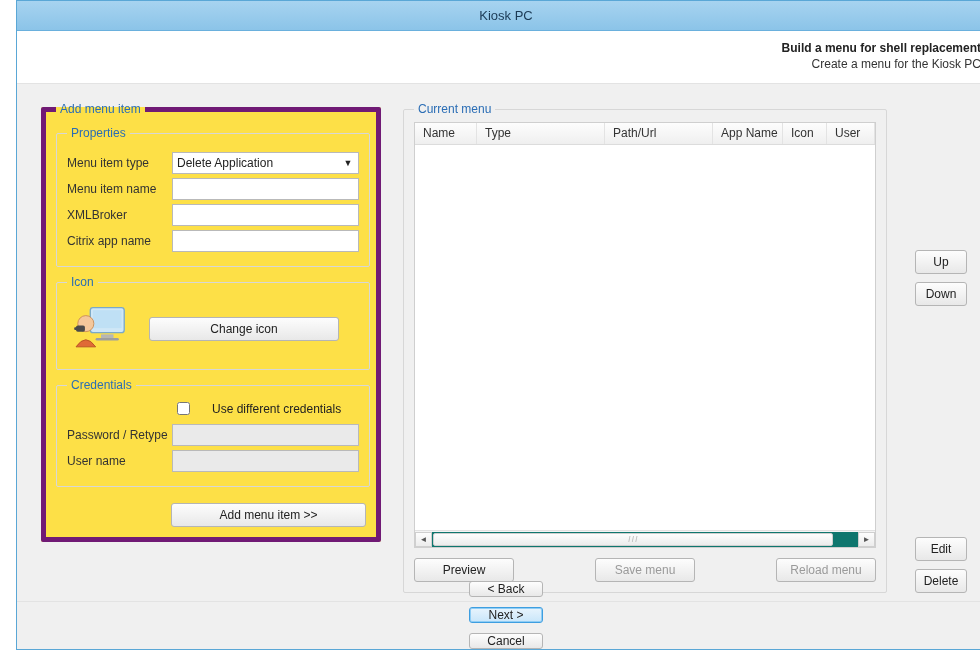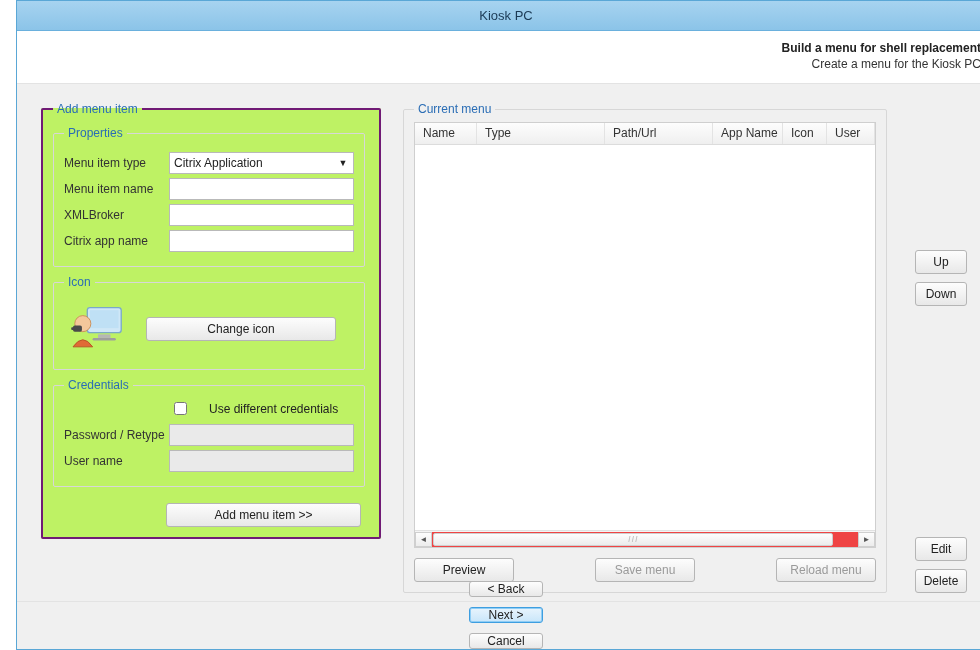--- a/index.html
+++ b/index.html
@@ -38,25 +38,25 @@
     padding: 18px 24px 8px 24px;
     background: #f0f0f0;
     display: flex;
     gap: 22px;
   }
   
   .leftcol { width: 340px; display: flex; flex-direction: column; }
   .rightcol { flex: 1; display: flex; gap: 28px; }
 
   fieldset.group {
-    border: 2px solid #701a75;
+    border: 5px solid #701a75;
     border-radius: 2px;
     margin: 0 0 6px 0;
-    padding: 6px 14px 10px 10px;
-    background: #bef264;
+    padding: 6px 6px 10px 10px;
+    background: #fde047;
   }
   fieldset.group > legend {
     color: #2a6db5;
     padding: 0 4px;
     font-size: 12px;
   }
   fieldset.inner {
     border: 1px solid #d7d7d7;
     border-radius: 2px;
     margin: 4px 0 8px 0;
@@ -172,21 +172,21 @@
     background: #f4f4f4;
     display:flex; align-items:center;
   }
   .hscroll .arrow-btn {
     width: 17px; height: 15px;
     border: 1px solid #cfcfcf;
     background: linear-gradient(#fdfdfd,#ececec);
     display:flex;align-items:center;justify-content:center;
     font-size: 8px; color:#555;
   }
-  .hscroll .track { flex:1; position:relative; height:15px; background:#ef4444;font-style:italic; }
+  .hscroll .track { flex:1; position:relative; height:15px; background:#0f766e;font-style:italic; }
   .hscroll .thumb {
     position:absolute; left:0; top:0; height:13px; width:94%;
     margin:1px; border:1px solid #cfcfcf;
     background: linear-gradient(#fdfdfd,#ececec);
     border-radius:2px;
     display:flex;align-items:center;justify-content:center;
     color:#bdbdbd; font-size:9px; letter-spacing:1px;
   }
   .right-actions {
     display:flex; gap: 24px; margin-top: 10px;
@@ -231,21 +231,21 @@
 
       <fieldset class="group">
         <legend>Add menu item</legend>
 
         <fieldset class="inner">
           <legend>Properties</legend>
 
           <div class="form-row">
             <label class="fld">Menu item type</label>
             <div class="select-box">
-              <span>Citrix Application</span>
+              <span>Delete Application</span>
               <span class="arrow">▼</span>
             </div>
           </div>
 
           <div class="form-row">
             <label class="fld">Menu item name</label>
             <input class="text-input" type="text" value="" style="">
           </div>
 
           <div class="form-row">

